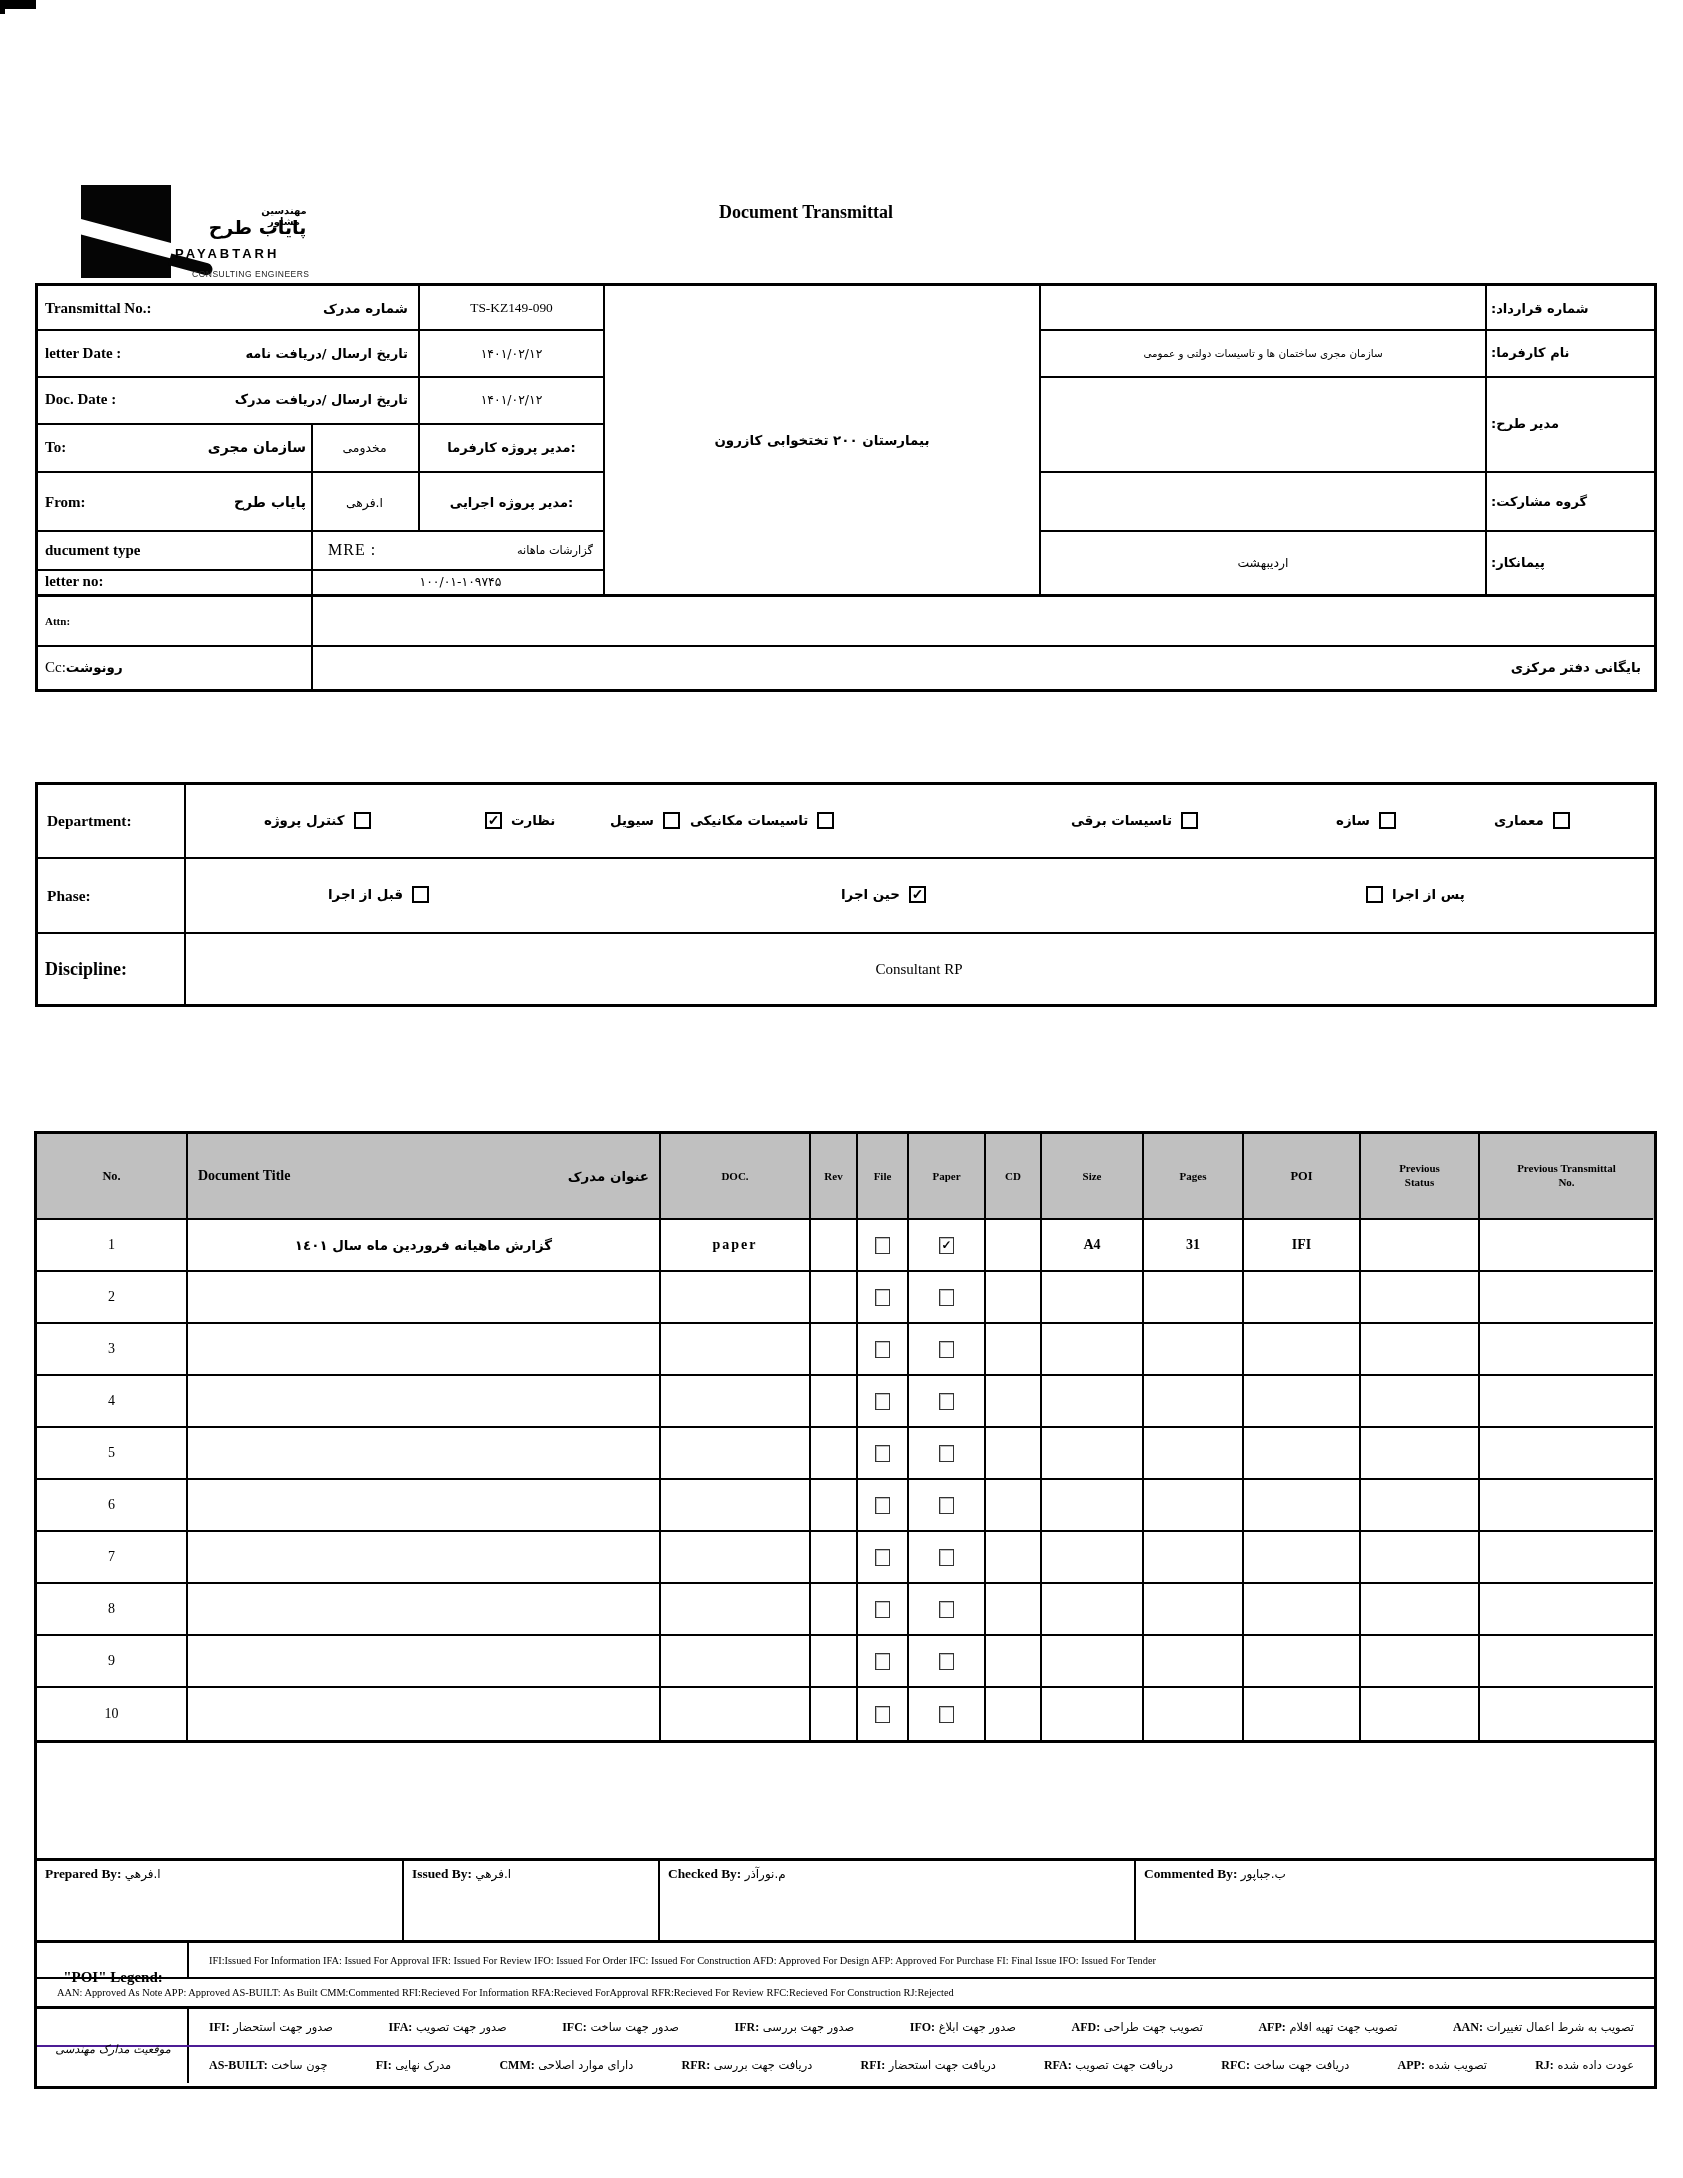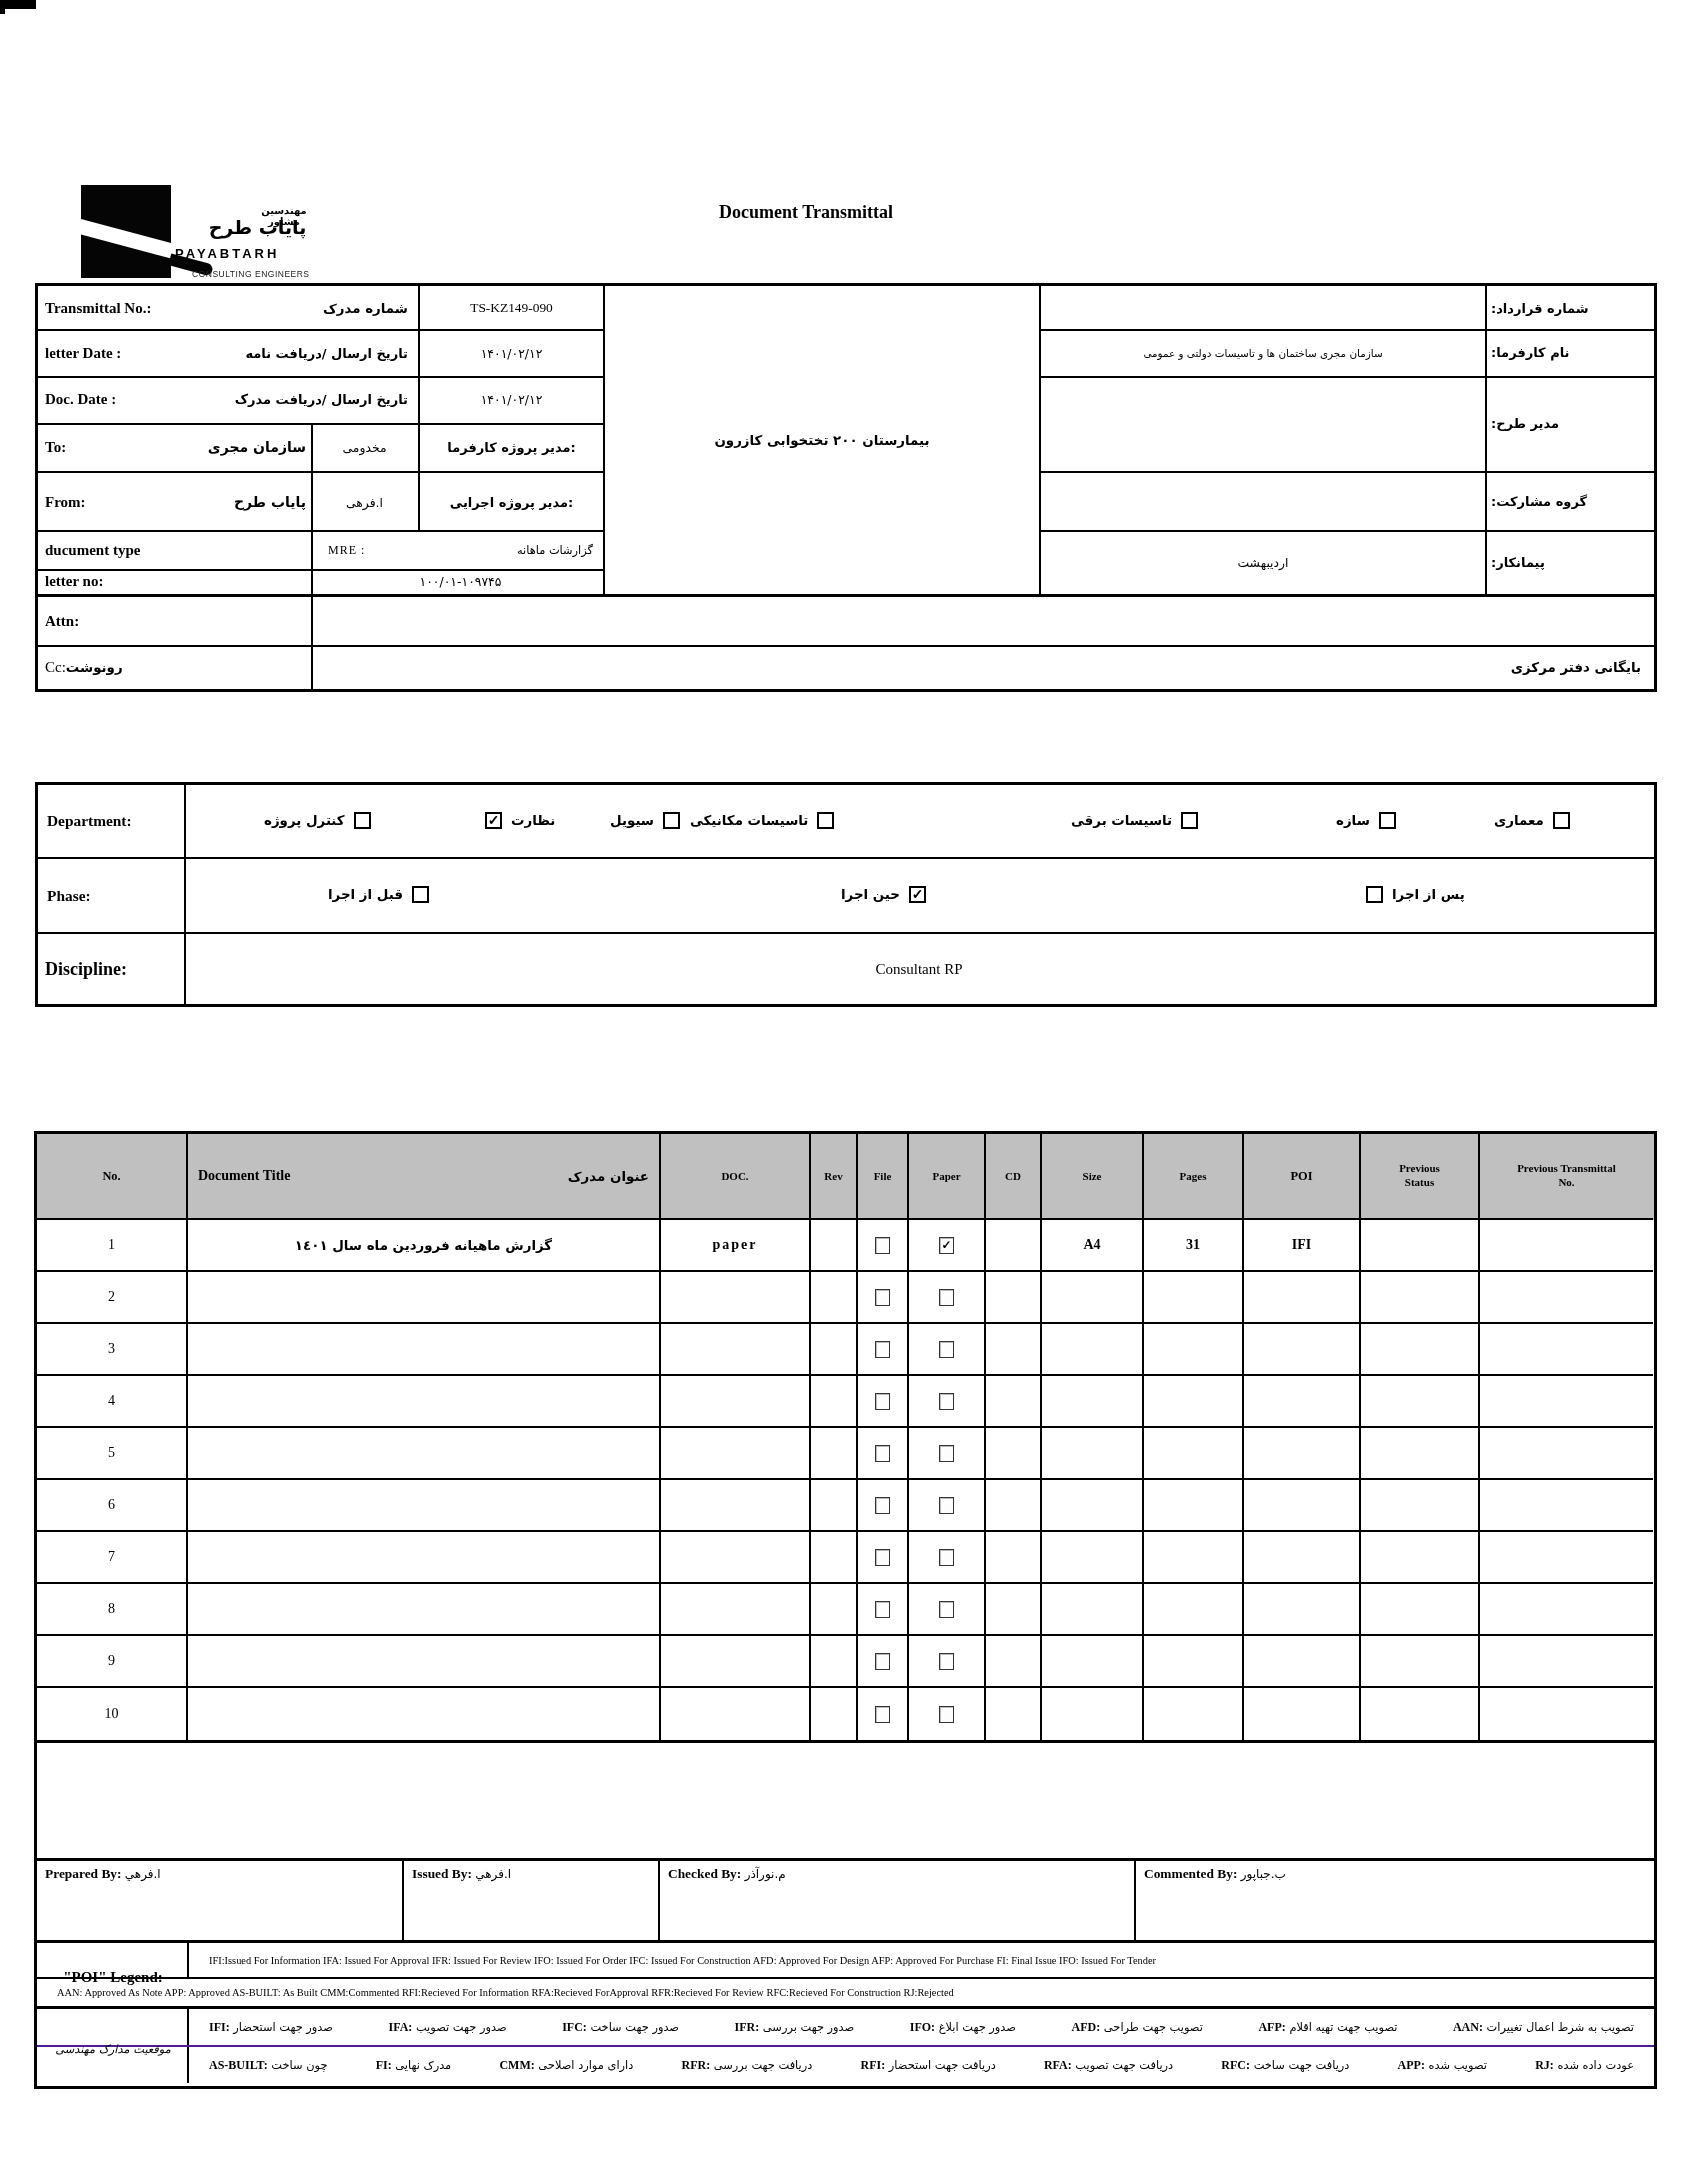--- a/index.html
+++ b/index.html
@@ -122,28 +122,28 @@
 
   <div class="abs flex sb" style="left:45px;top:475px;width:261px;height:54px;">
     <span class="enb" style="font-size:15px;">From:</span>
     <span class="fab" style="font-size:14px;">پایاب طرح</span>
   </div>
   <div class="abs flex ctr fa" style="left:314px;top:475px;width:101px;height:54px;font-size:12.4px;">ا.فرهی</div>
   <div class="abs flex ctr fab" style="left:421px;top:475px;width:181px;height:54px;font-size:13px;">مدیر پروژه اجرایی:</div>
 
   <div class="abs flex enb" style="left:45px;top:533px;width:259px;height:34px;font-size:15px;">ducument type</div>
   <div class="abs flex sb" style="left:328px;top:533px;width:265px;height:34px;">
-    <span class="en" style="font-size:12px;letter-spacing:1px;">MRE   :</span>
+    <span class="en" style="font-size:16px;letter-spacing:1px;">MRE   :</span>
     <span class="fa" style="font-size:11.4px;">گزارشات ماهانه</span>
   </div>
 
   <div class="abs flex enb" style="left:45px;top:569px;width:259px;height:25px;font-size:15px;">letter no:</div>
   <div class="abs flex ctr fa" style="left:328px;top:569px;width:265px;height:25px;font-size:12.4px;">۱۰۰/۰۱-۱۰۹۷۴۵</div>
 
-  <div class="abs flex enb" style="left:45px;top:597px;width:259px;height:48px;font-size:15px;">Attn:</div>
+  <div class="abs flex enb" style="left:45px;top:597px;width:259px;height:48px;font-size:11px;">Attn:</div>
 
   <div class="abs flex" style="left:45px;top:647px;width:259px;height:40px;">
     <span class="en" style="font-size:15px;">Cc:</span>
       <span class="fab" style="font-size:13.4px;">رونوشت</span>
   </div>
   <div class="abs flex endf fab" style="left:318px;top:647px;width:1323px;height:40px;font-size:13.4px;">بایگانی دفتر مرکزی</div>
 
   <div class="abs flex ctr fab" style="left:607px;top:286px;width:430px;height:308px;font-size:13.4px;">بیمارستان ۲۰۰ تختخوابی کازرون</div>
 
   <div class="abs flex fab rtl" style="left:1491px;top:288px;width:159px;height:40px;font-size:13px;justify-content:flex-end;">شماره قرارداد:</div>

